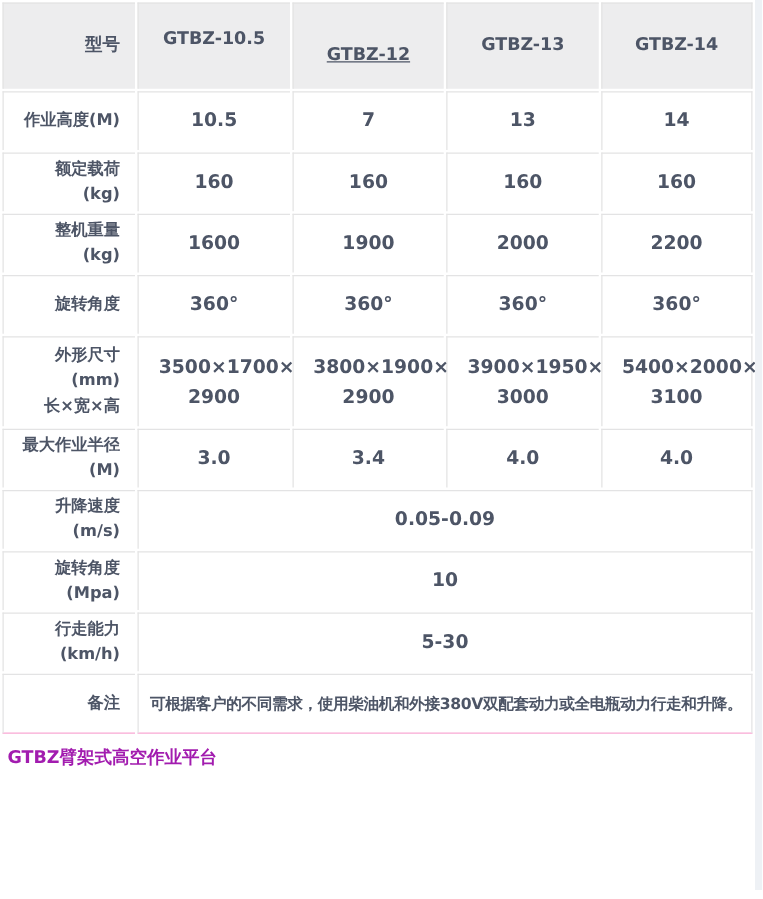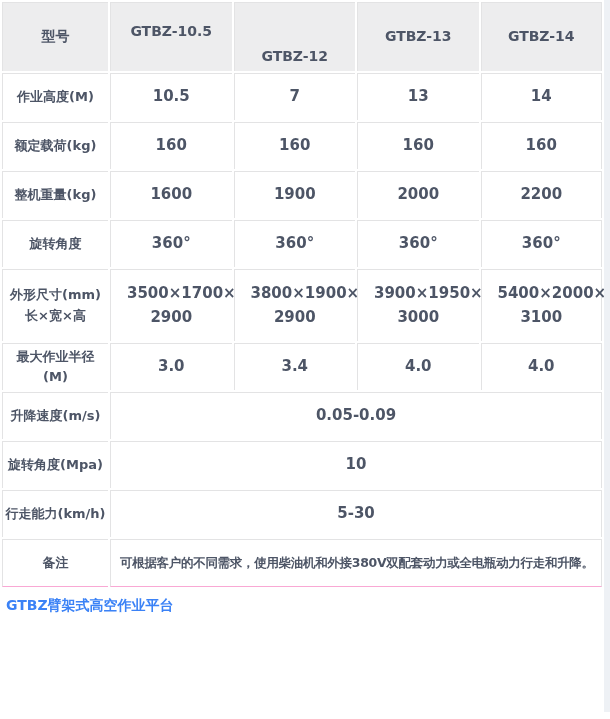--- a/index.html
+++ b/index.html
@@ -35,35 +35,35 @@
     line-height: 1.55;
     padding: 0 16px;
     height: 46px;
     background: #ffffff;
   }
   td:last-child { border-right: 1px solid #e3e3e4; }
   tr.last td { border-bottom: 1px solid #f9a8d4; }
   tr.hdr td { background: #ededee; height: 68px; font-size: 14px; }
   tr.hdr span { display: inline-block; position: relative; }
   .h-up   { top: -5px; }
-  .h-down { top: 20px; }
-  td.lbl { font-size: 13px; padding: 0 2px; }
+  .h-down { top: 8px; text-decoration: underline; }
+  td.lbl { font-size: 13px; padding: 0 12px; text-align: right; }
   tr.r-size td { height: 71px; }
   td.remark-val {
     text-align: center;
     padding-left: 9px;
     font-size: 12.5px;
     letter-spacing: -0.3px;
     white-space: nowrap;
   }
   .caption {
     margin: 8px 0 0 6px;
     font-size: 14px;
     font-weight: bold;
-    color: #3b82f6;
+    color: #a21caf;
   }
 </style>
 </head>
 <body>
 
 <div class="page">
   <div class="right-gutter"></div>
 
   <table class="spec">
     <colgroup>

